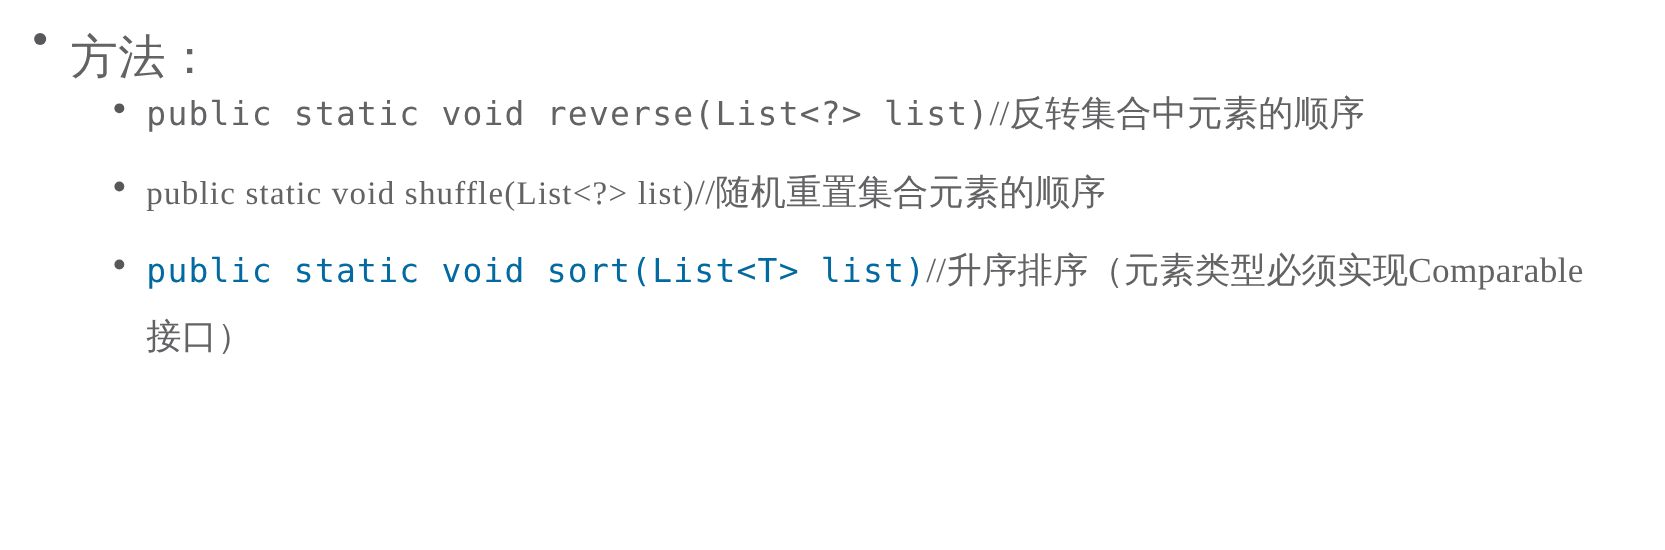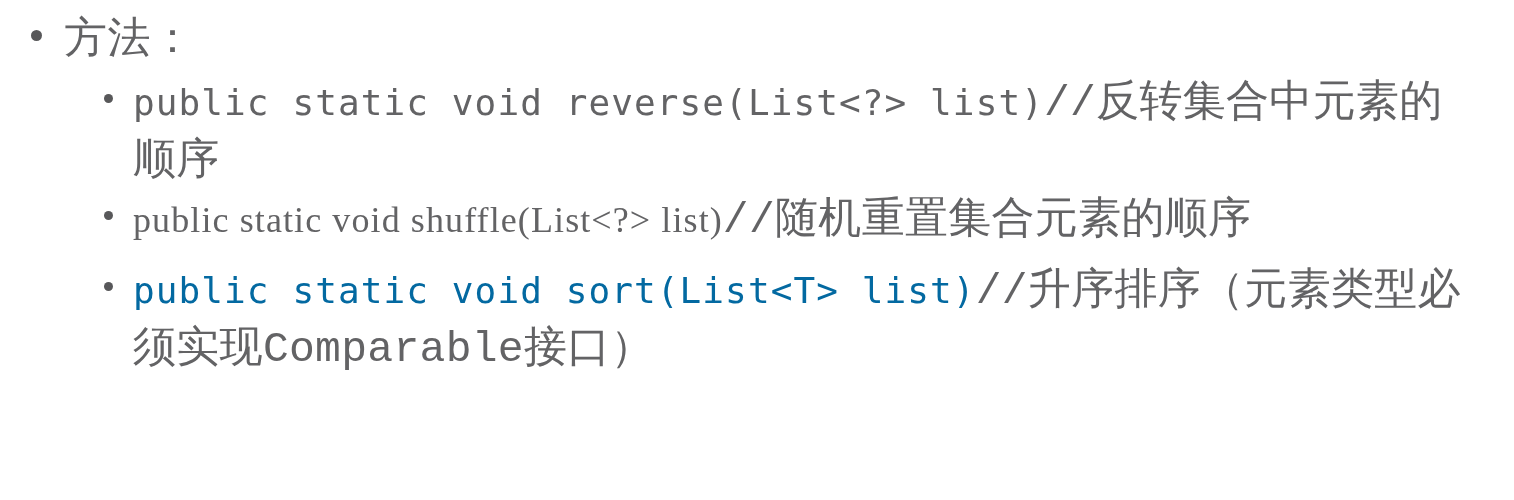--- a/index.html
+++ b/index.html
@@ -41,21 +41,21 @@
     width: 11px;
     height: 11px;
     border-radius: 50%;
     background: #58585a;
   }
 
   .l1-text {
     display: block;
     position: absolute;
     left: 64px;
-    top: 12px;
+    top: 27px;
     font-family: "DejaVu Serif", "Liberation Serif", serif;
     font-size: 43px;
     line-height: 50px;
     color: #58585a;
     letter-spacing: 0.5px;
     white-space: nowrap;
   }
 
   
   .l2-list {
@@ -87,28 +87,28 @@
     font-size: 33px;
     line-height: 58px;
     color: #636365;
     white-space: pre-wrap;
     word-break: break-word;
     max-width: 1330px;
   }
 
   .code {
     font-family: "DejaVu Sans Mono", "Liberation Mono", monospace;
-    font-size: 36px;
+    font-size: 30px;
     letter-spacing: 1.1px;
     color: #636365;
   }
 
   .cjk {
-    font-family: Liberation Mono, monospace;
-    font-size: 43px;
+    font-family: Liberation Serif, serif;
+    font-size: 32px;
     letter-spacing: 0.3px;
     color: #636365;
   }
 </style>
 </head>
 <body>
 
 <div id="slide" style="background: rgb(255, 255, 255);">
 
   <div class="content">

